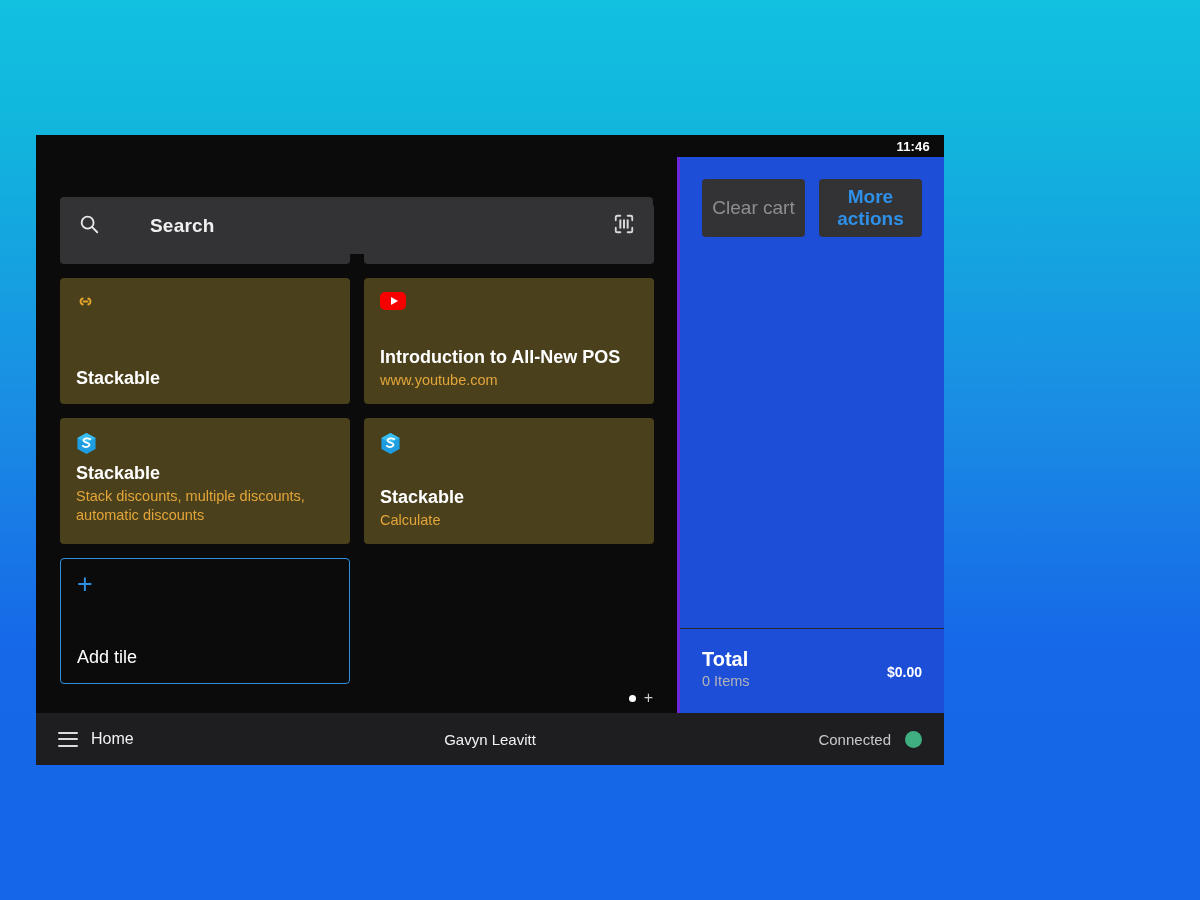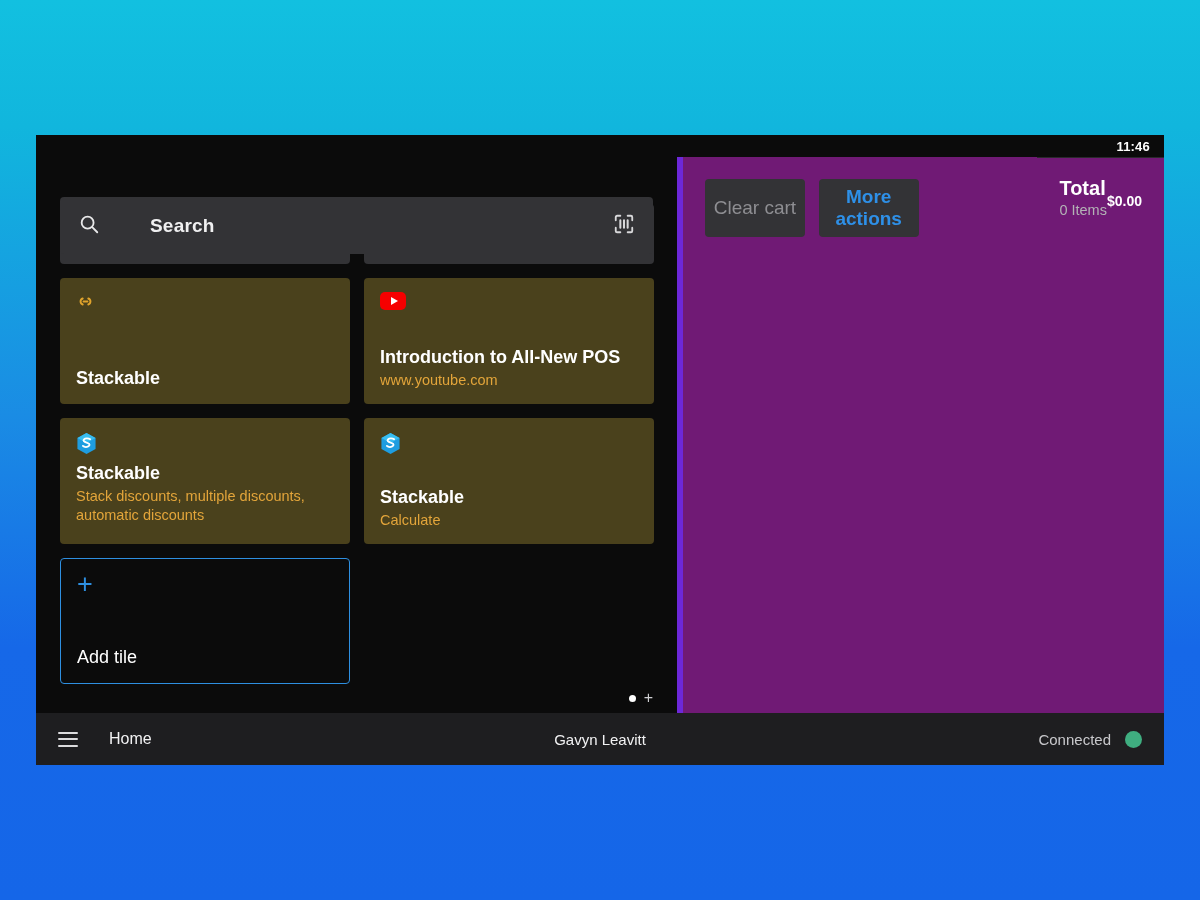--- a/index.html
+++ b/index.html
@@ -10,21 +10,21 @@
   }
   body {
     background: linear-gradient(180deg, #12c0e0 0%, #11b6dd 14%, #1a8ce4 46%, #1668e8 72%, #1566e8 100%);
     display: flex; align-items: center; justify-content: center;
   }
 
   
   #app-window {
     position: absolute;
     left: 36px; top: 135px;
-    width: 1128px; height: 630px;
+    width: 908px; height: 630px;
     background: #0b0b0b;
     display: flex;
     flex-direction: column;
     overflow: hidden;
   }
 
   
   .status-bar {
     height: 22px;
     flex: 0 0 22px;
@@ -182,24 +182,24 @@
   }
   .pager .add-page {
     color: #cfcfd2;
     font-size: 16px;
     line-height: 10px;
   }
 
   
   .right-pane {
     flex: 1 1 auto;
-    border-left: 6px solid #6d28d9;
-    display: flex;
-    flex-direction: row;
-    background: #701a75;
+    border-left: 3px solid #6d28d9;
+    display: flex;
+    flex-direction: column;
+    background: #1d4ed8;
   }
   .cart-actions {
     display: flex;
     gap: 14px;
     padding: 22px;
     padding-bottom: 0;
   }
   .cart-btn {
     flex: 1 1 0;
     height: 58px;
@@ -242,21 +242,21 @@
   
   .bottom-bar {
     flex: 0 0 52px;
     height: 52px;
     background: #1e1e20;
     display: flex;
     align-items: center;
     padding: 0 22px;
     position: relative;
   }
-  .bb-left { display: flex; align-items: center; gap: 31px; }
+  .bb-left { display: flex; align-items: center; gap: 13px; }
   .hamburger { width: 20px; height: 15px; display: flex; flex-direction: column; justify-content: space-between; }
   .hamburger i { display: block; height: 2px; background: #dcdcde; border-radius: 1px; }
   .bb-home { color: #f2f2f3; font-size: 16px; }
   .bb-center {
     position: absolute;
     left: 0; right: 0;
     text-align: center;
     color: #f2f2f3;
     font-size: 15px;
     pointer-events: none;

